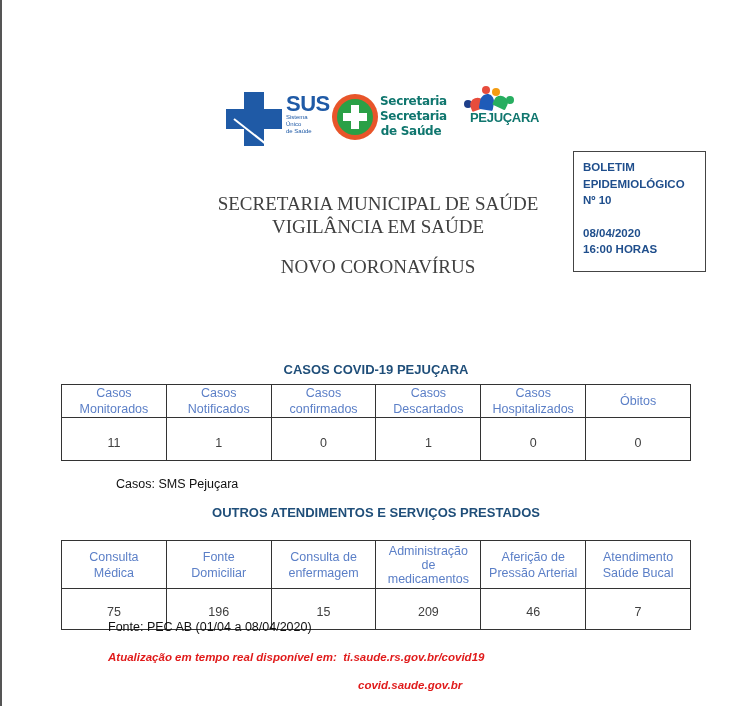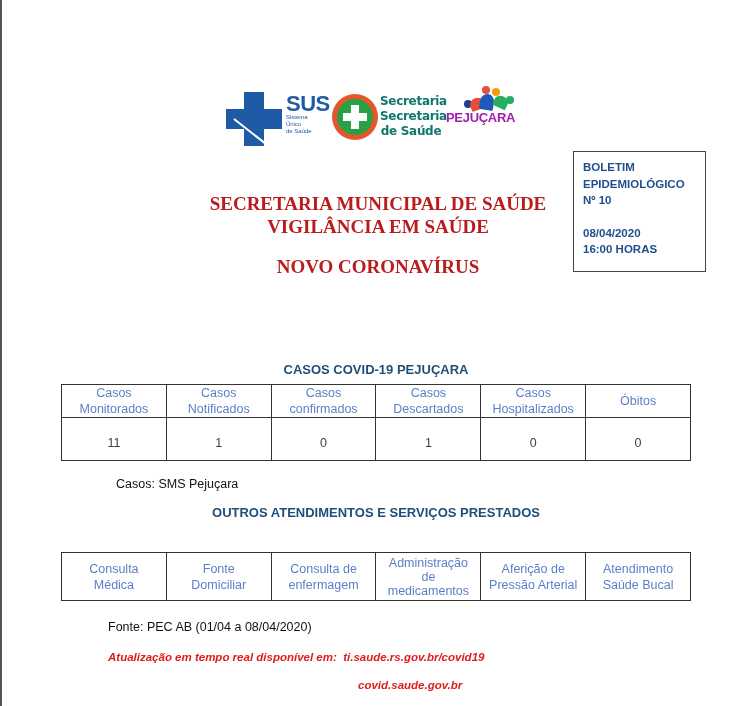--- a/index.html
+++ b/index.html
@@ -13,24 +13,24 @@
   .sus-text { position:absolute; left:60px; top:10px; color:#1f5aa6; }
   .sus-text .big { font-weight:bold; font-size:22px; line-height:20px; letter-spacing:-0.5px; }
   .sus-text .small { font-size:6px; line-height:7px; }
   .sec-logo { position:absolute; left:106px; top:10px; width:46px; height:46px; border-radius:50%; background:#e8552a; }
   .sec-logo .inner { position:absolute; left:5px; top:5px; width:36px; height:36px; border-radius:50%; background:#2aa046; }
   .sec-logo .cv { position:absolute; left:14px; top:6px; width:8px; height:24px; background:#fff; }
   .sec-logo .ch { position:absolute; left:6px; top:14px; width:24px; height:8px; background:#fff; }
   .sec-text { position:absolute; left:154px; top:10px; color:#0f766e; font-weight:bold; font-size:12px; line-height:15px; text-align:center; width:62px; font-family:"DejaVu Sans", sans-serif; letter-spacing:-0.3px; }
   .pej-logo { position:absolute; left:230px; top:0; width:70px; height:60px; }
   .pej-logo .fig { position:absolute; border-radius:50% 50% 10% 10%; }
-  .pej-text { position:absolute; left:220px; top:26px; font-weight:bold; font-size:13px; color:#a21caf; letter-spacing:-0.3px; }
+  .pej-text { position:absolute; left:244px; top:26px; font-weight:bold; font-size:13px; color:#0f766e; letter-spacing:-0.3px; }
   .boletim { position:absolute; left:573px; top:151px; width:133px; height:121px; border:1.5px solid #444; box-sizing:border-box; padding:7px 9px; color:#1f4e8c; font-weight:bold; font-size:11.5px; line-height:16.5px; }
   .boletim .gap { height:16px; }
-  .titles { position:absolute; left:200px; top:192px; width:356px; text-align:center; font-family:"Liberation Serif", serif; font-weight:bold; color:#b91c1c; }
+  .titles { position:absolute; left:200px; top:192px; width:356px; text-align:center; font-family:"Liberation Serif", serif; font-weight:normal; color:#404040; }
   .t1 { font-size:19px; line-height:23px; }
   .t3 { font-size:19px; margin-top:18px; }
   .t4 { font-size:19px; margin-top:24px; }
   .section-title { position:absolute; left:61px; width:630px; text-align:center; font-weight:bold; color:#1f4e79; font-size:13px; }
   table { position:absolute; left:61px; border-collapse:collapse; width:630px; table-layout:fixed; }
   td { border:1.3px solid #333; text-align:center; font-size:12.5px; color:#404040; padding:0; }
   th { border:1.3px solid #333; text-align:center; font-weight:normal; color:#5b7fc7; font-size:12.5px; line-height:16px; padding:0; }
   .fonte { position:absolute; font-size:12.5px; color:#111; }
   .red { position:absolute; color:#e01b1b; font-weight:bold; font-style:italic; font-size:11.5px; }
 </style>
@@ -123,21 +123,21 @@
     <td style="padding-top:8px;">0</td>
     <td style="padding-top:8px;">1</td>
     <td style="padding-top:8px;">0</td>
     <td style="padding-top:8px;">0</td>
   </tr>
 </tbody>
   </table>
 <div class="fonte" style="left:116px;top:477px;">Casos: SMS Pejuçara</div>
 
 <div class="section-title" style="top:505px;">OUTROS ATENDIMENTOS E SERVIÇOS PRESTADOS</div>
-<table style="top:552px;">
+<table style="top:540px;">
   <tbody>
       <tr style="height:48px;">
     <th>
           <div>Consulta</div>
           <div>Médica</div>
         </th>
     <th>
           <div>Fonte</div>
           <div>Domiciliar</div>
         </th>
@@ -152,20 +152,28 @@
         </th>
     <th>
           <div>Aferição de</div>
           <div>Pressão Arterial</div>
         </th>
     <th>
           <div>Atendimento</div>
           <div>Saúde Bucal</div>
         </th>
   </tr>
+  <tr style="height:41px;">
+    <td style="padding-top:6px;">75</td>
+    <td style="padding-top:6px;">196</td>
+    <td style="padding-top:6px;">15</td>
+    <td style="padding-top:6px;">209</td>
+    <td style="padding-top:6px;">46</td>
+    <td style="padding-top:6px;">7</td>
+  </tr>
 </tbody>
   </table>
 <div class="fonte" style="left:108px;top:620px;">Fonte: PEC AB (01/04 a 08/04/2020)</div>
 
 <div class="red" style="left:108px;top:651px;">
   <span>Atualização em tempo real disponível em:</span>&nbsp;
   <span>ti.saude.rs.gov.br/covid19</span>
 </div>
 <div class="red" style="left:358px;top:679px;">covid.saude.gov.br</div>
 

